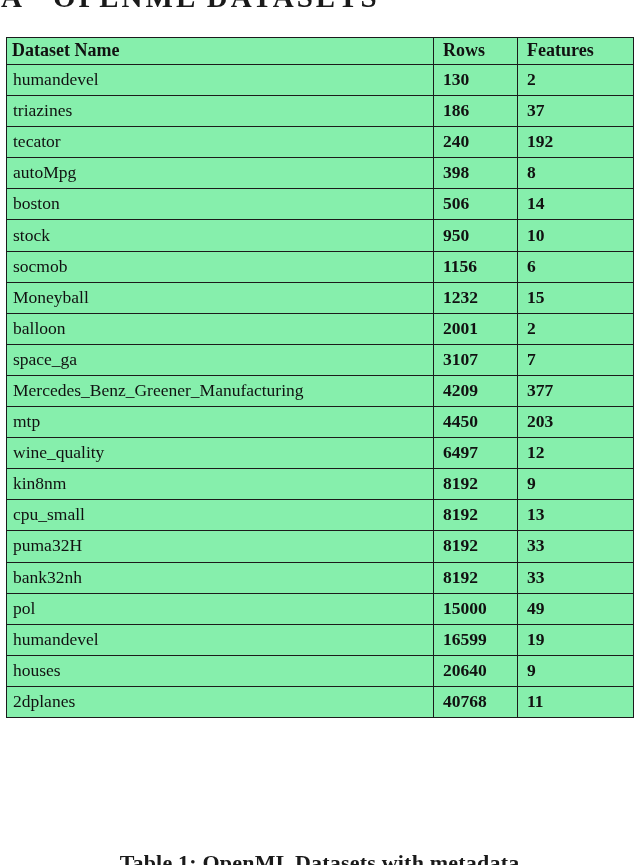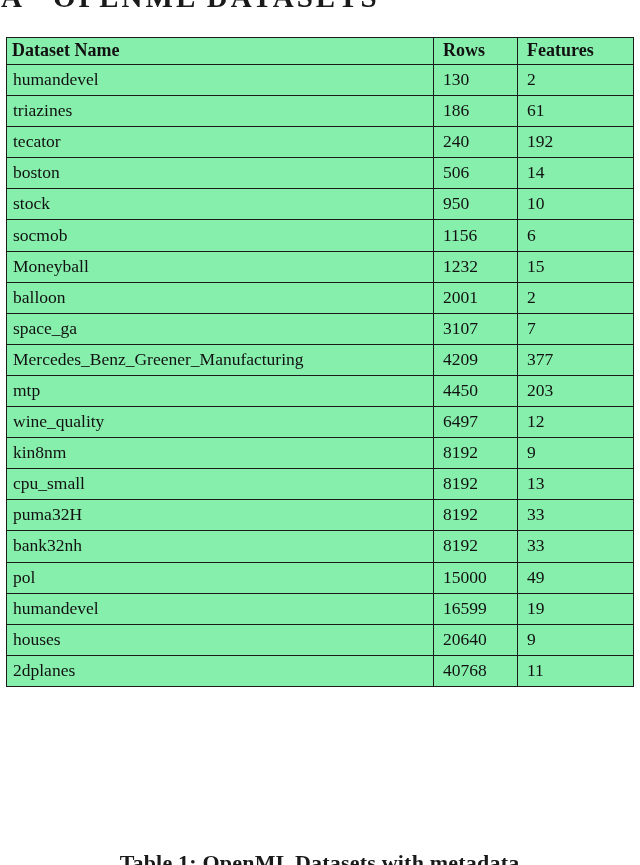--- a/index.html
+++ b/index.html
@@ -64,20 +64,21 @@
     padding-left: 9px;
   }
   table.datasets tbody td {
     height: 29.1px;
     font-size: 17.5px;
     font-weight: normal;
     padding: 0 0 1px 6px;
   }
   table.datasets tbody td.num-col {
     padding-left: 9px;
+    font-weight: bold;
   }
 
   
   .table-caption {
     position: absolute;
     top: 850px;
     left: 6px;
     width: 627px;
     text-align: center;
     font-weight: bold;
@@ -110,29 +111,34 @@
   <tbody id="datasets-body">
   <tr>
     <td>humandevel</td>
     <td class="num-col">130</td>
     <td class="num-col">2</td>
   </tr>
 
   <tr>
     <td>triazines</td>
     <td class="num-col">186</td>
-    <td class="num-col">61</td>
+    <td class="num-col">37</td>
   </tr>
 
   <tr>
     <td>tecator</td>
     <td class="num-col">240</td>
     <td class="num-col">192</td>
   </tr>
 
+  <tr>
+    <td>autoMpg</td>
+    <td class="num-col">398</td>
+    <td class="num-col">8</td>
+  </tr>
 
 
   <tr>
     <td>boston</td>
     <td class="num-col">506</td>
     <td class="num-col">14</td>
   </tr>
 
   <tr>
     <td>stock</td>

